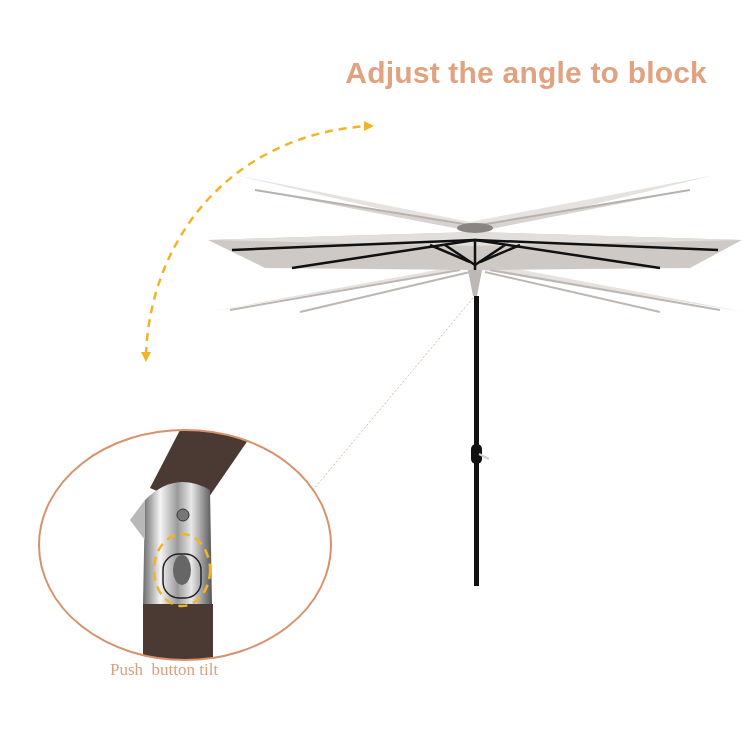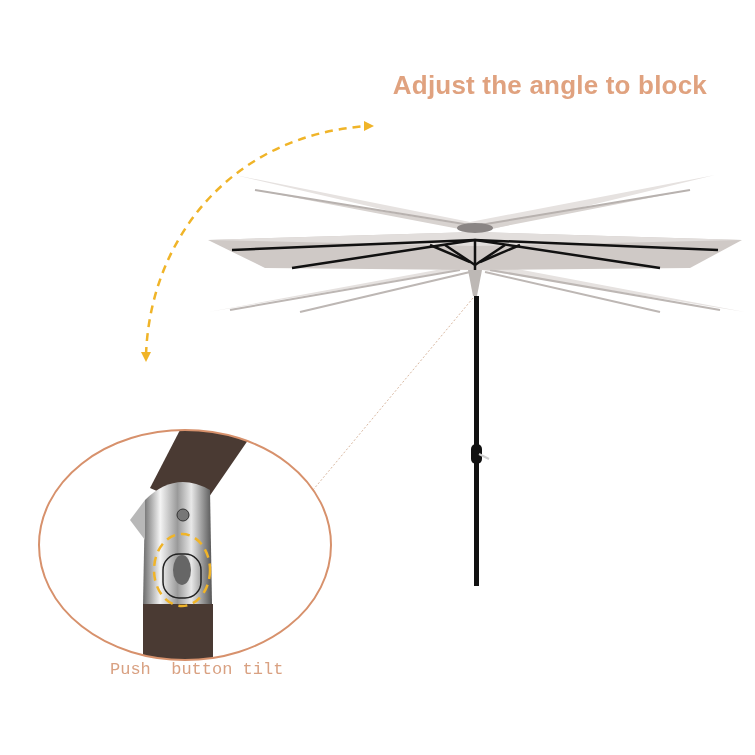--- a/index.html
+++ b/index.html
@@ -1,26 +1,26 @@
 <!DOCTYPE html>
 <html><head>
 <meta charset="utf-8">
 <style>
   html, body { margin: 0; padding: 0; background: #ffffff; }
   body { width: 755px; height: 755px; position: relative; overflow: hidden; }
   .headline {
     position: absolute; right: 48px; top: 56px;
     text-align: right;
     font-family: "Liberation Sans", sans-serif;
-    font-weight: bold; font-size: 26px; line-height: 34px;
-    color: #e0a27f; letter-spacing: 0.2px; margin-top: 12px;
+    font-weight: bold; font-size: 30px; line-height: 34px;
+    color: #e0a27f; letter-spacing: 0.2px;
   }
   .caption {
     position: absolute; left: 110px; top: 660px;
-    font-family: Liberation Mono, monospace;
+    font-family: Liberation Serif, serif;
     font-size: 17px; color: #d9a182; white-space: pre;
   }
   svg.art { position: absolute; left: 0; top: 0; }
 </style>
 </head>
 <body>
 
 <div class="headline">
   <div>Adjust the angle to block</div>
 </div>

